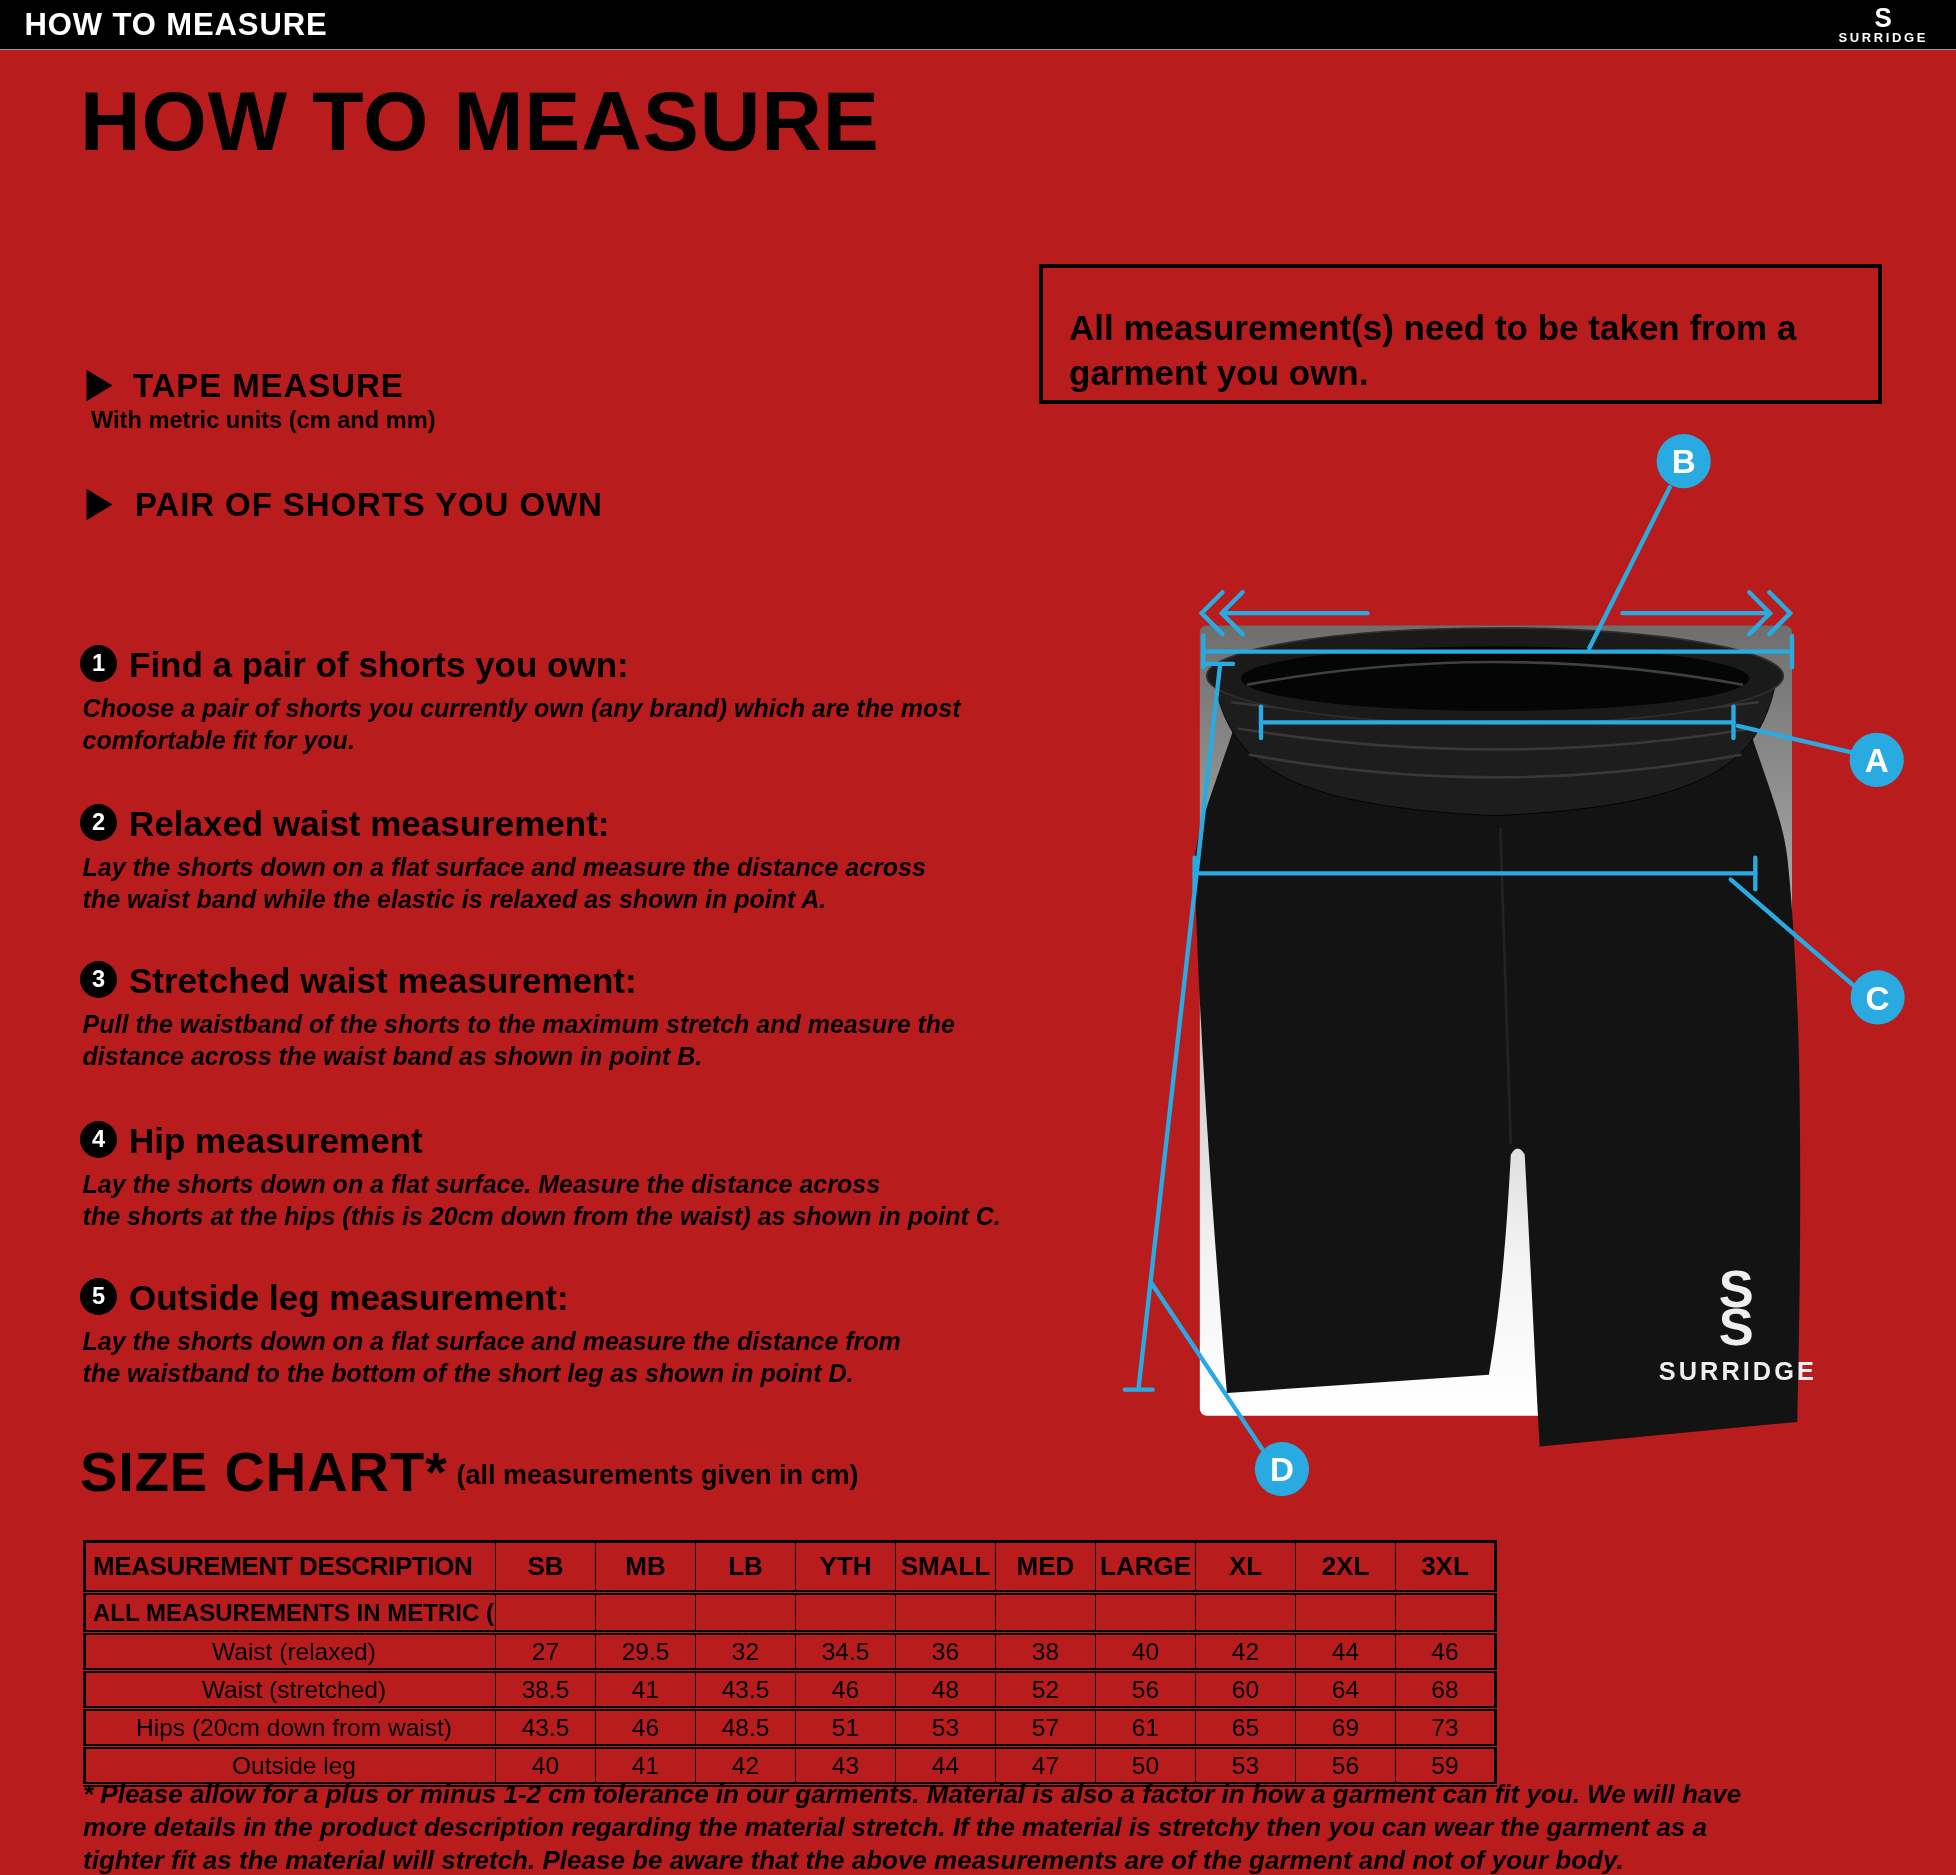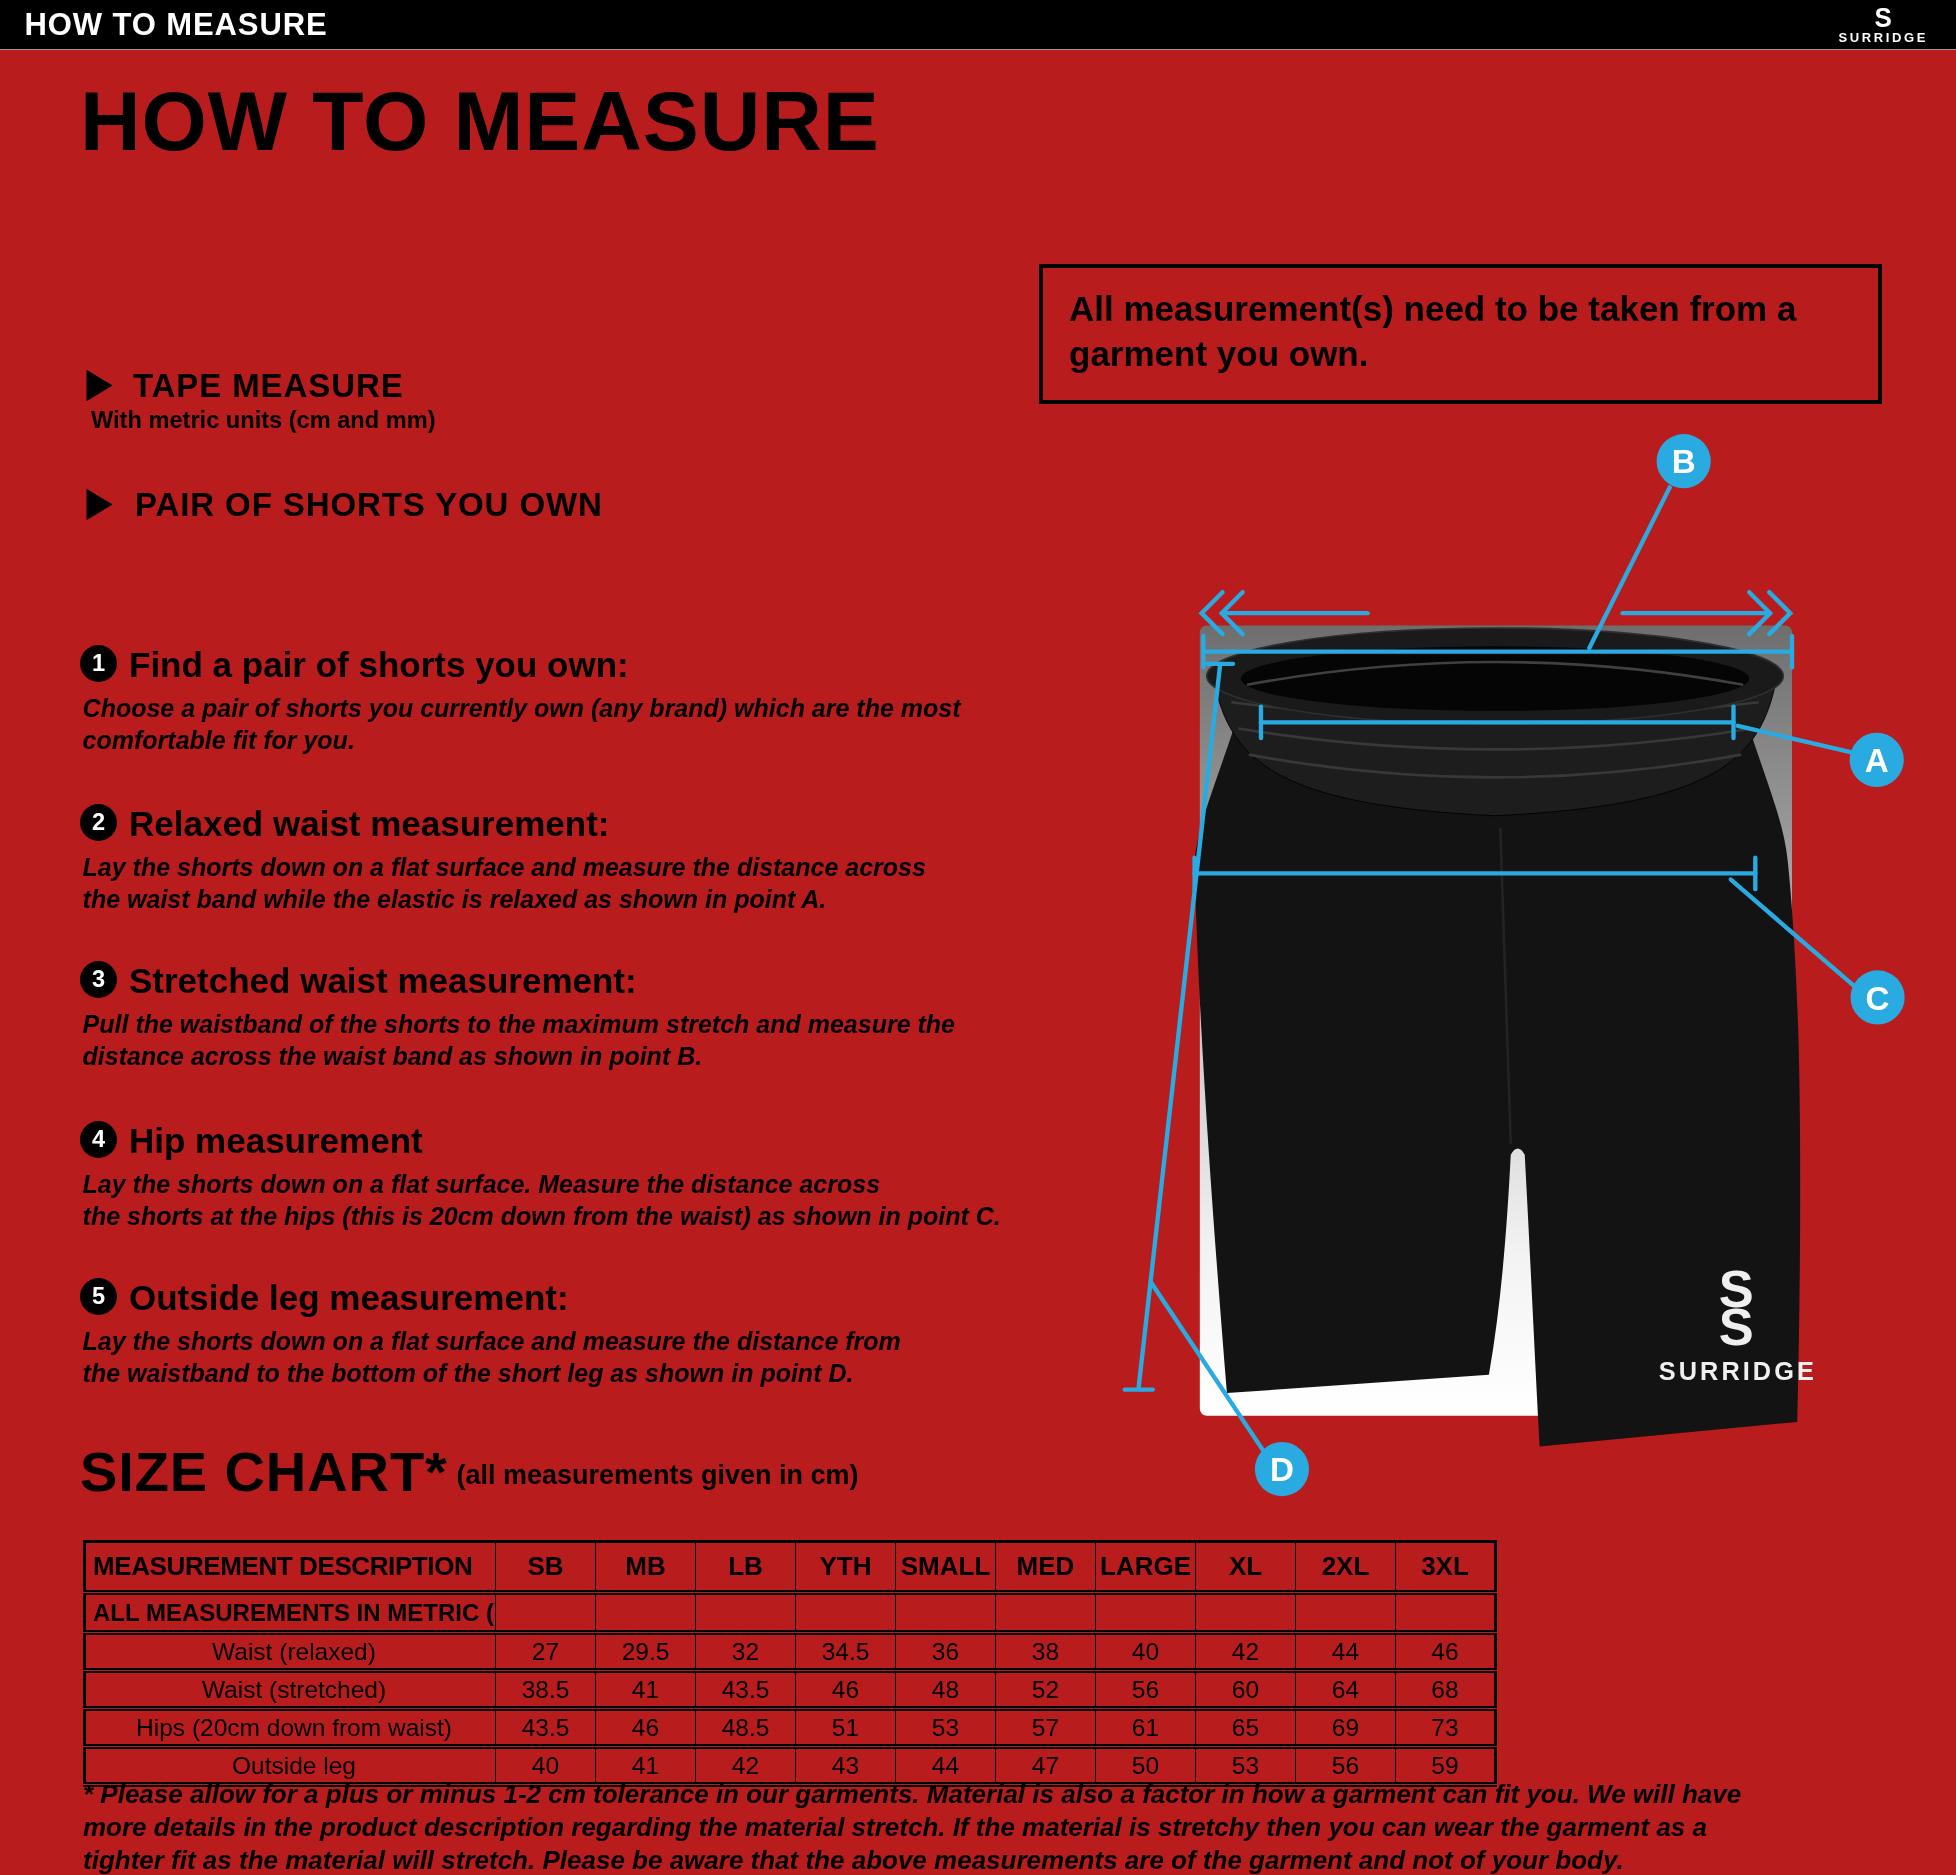--- a/index.html
+++ b/index.html
@@ -19,21 +19,21 @@
   .item-title{position:absolute;font-size:33px;font-weight:bold;letter-spacing:0.9px;}
   .item-sub{position:absolute;font-size:23.6px;font-weight:bold;}
   
   .step{position:absolute;left:80px;width:1135px;}
   .badge{position:absolute;left:0;top:0;width:37px;height:37px;border-radius:50%;background:#000;
          color:#fff;font-size:23.6px;font-weight:bold;text-align:center;line-height:37px;}
   .step-title{position:absolute;left:49px;top:0;font-size:35px;font-weight:bold;}
   .step-body{position:absolute;left:2.6px;top:47px;font-size:25px;font-weight:bold;line-height:32px;white-space:nowrap;font-style:italic;}
   
   .note-box{position:absolute;left:1039px;top:264px;width:843px;height:140px;box-sizing:border-box;
-            border:4.4px solid #000;padding:18px 26px;font-size:35px;font-weight:bold;line-height:45px;}
+            border:4.4px solid #000;padding:37px 26px;font-size:35px;font-weight:bold;line-height:45px;}
   
   .sc-head{position:absolute;left:80px;top:1439px;font-size:56px;font-weight:bold;letter-spacing:0.9px;}
   .sc-sub{font-size:27px;font-weight:bold;letter-spacing:0;vertical-align:7px;margin-left:8.7px;}
   table.sizes{position:absolute;left:83px;top:1540px;border-collapse:collapse;table-layout:fixed;
               width:1406px;border:3.5px solid #000;}
   table.sizes th,table.sizes td{border-left:1.7px solid #000;border-bottom:5.2px double #000;
               padding:0;overflow:hidden;white-space:nowrap;}
   table.sizes th{height:47px;font-size:26px;font-weight:bold;text-align:center;}
   table.sizes th.desc{text-align:left;padding-left:7px;letter-spacing:-0.4px;}
   tr.metric td{height:35px;font-size:24px;font-weight:bold;text-align:left;padding-left:7px;}

